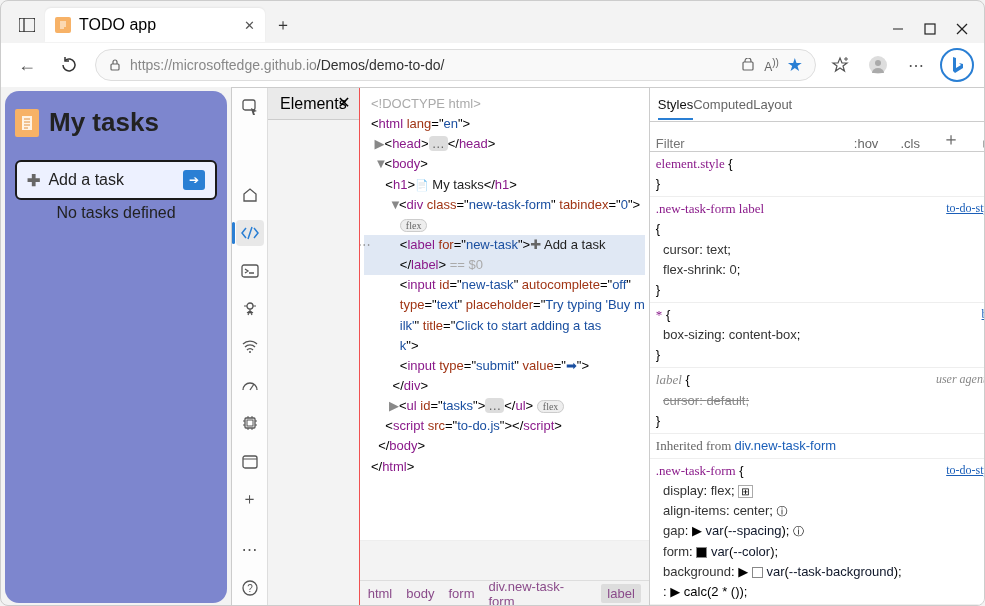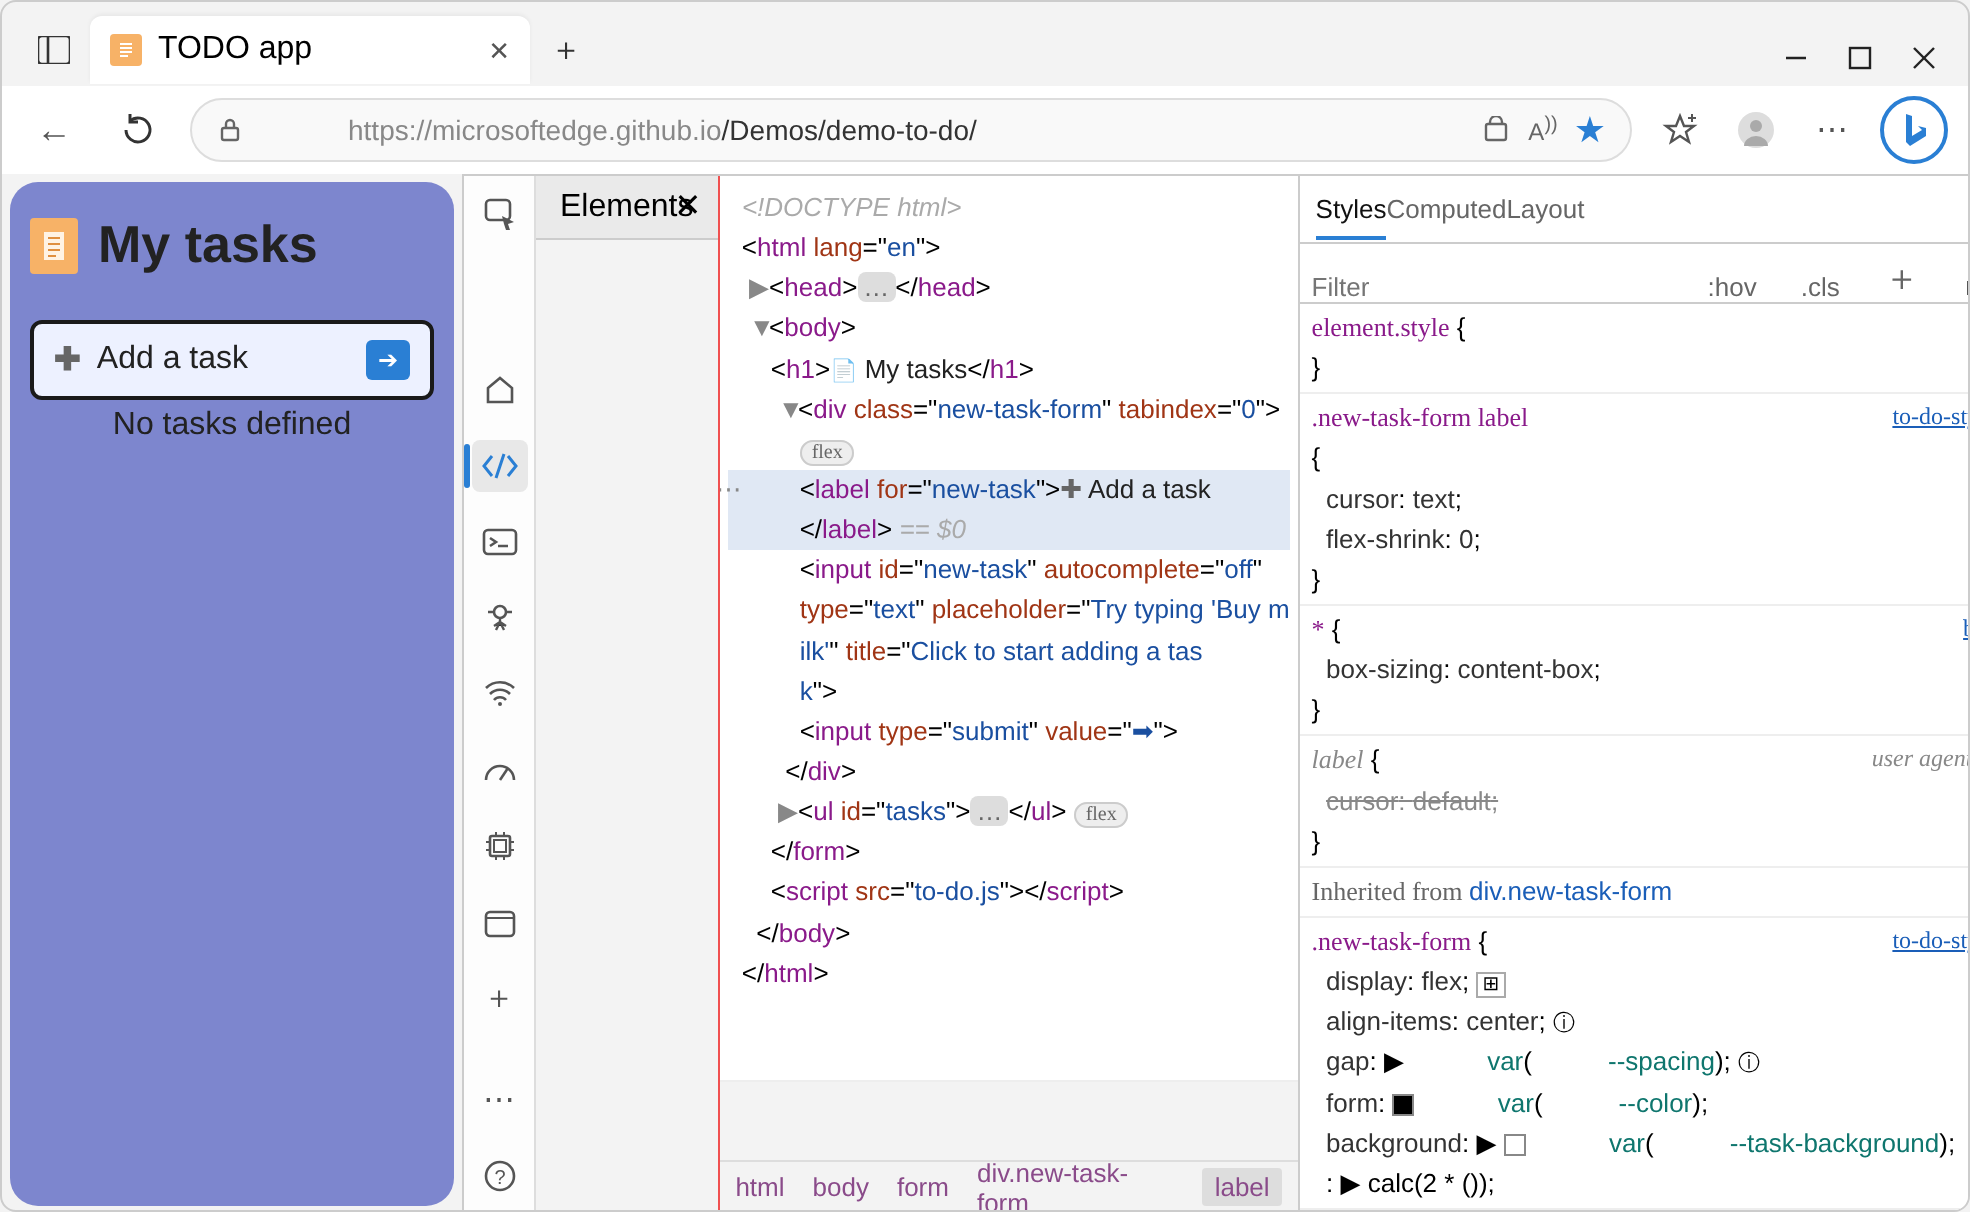--- a/index.html
+++ b/index.html
@@ -12,21 +12,21 @@
 .tab { background: #fff; border-radius: 6px 6px 0 0; height: 34px; display: flex; align-items: center; padding: 0 10px; gap: 8px; min-width: 220px; box-shadow: 0 -1px 2px rgba(0,0,0,.05); }
 .tab .favicon { width: 16px; height: 16px; background: #f7b267; border-radius: 2px; display: flex; align-items: center; justify-content: center; font-size: 10px; }
 .tab .close { color: #555; font-size: 13px; }
 .titlebar-spacer { flex: 1; }
 .window-controls { display: flex; gap: 20px; margin-right: 8px; margin-bottom: 8px; }
 
 
 .toolbar { height: 44px; background: #fff; display: flex; align-items: center; padding: 0 10px; gap: 10px; }
 .toolbar .nav-btn { width: 32px; height: 32px; display: flex; align-items: center; justify-content: center; color: #555; font-size: 18px; }
 .addr { flex: 1; height: 32px; border: 1px solid #ddd; border-radius: 16px; display: flex; align-items: center; padding: 0 12px; gap: 8px; background: #f9f9f9; }
-.addr .url { flex: 1; font-size: 14px; color: #333; margin-left: 44px; }
+.addr .url { flex: 1; font-size: 14px; color: #333; }
 .addr .url .host { color: #888; }
 .toolbar .icon { width: 28px; height: 28px; display: flex; align-items: center; justify-content: center; color: #555; }
 .bing { width:34px; height:34px; border:2px solid #2a7fd4; border-radius:50%; display:flex; align-items:center; justify-content:center; color:#2a7fd4; }
 
 
 .main { display: flex; height: calc(606px - 86px); }
 .page { flex: 0 0 222px; background: #7d86ce; border-radius: 14px; margin: 4px; padding: 16px 10px; color: #222; }
 .page h1 { display: flex; align-items: center; gap: 10px; font-size: 26px; font-weight: 800; }
 .page h1 .note { width: 24px; height: 28px; background: #f7b267; border-radius: 2px; display: flex; align-items: center; justify-content: center; }
 .task-form { background: #edf1ff; border: 2px solid #1a1a1a; border-radius: 6px; margin-top: 22px; padding: 8px 10px; display: flex; align-items: center; gap: 8px; }
@@ -48,21 +48,21 @@
 
 .dom-styles { flex: 1; display: flex; overflow: hidden; border: 1px solid #f05050; border-top: none; }
 
 
 .dom { flex: 1; background: #fff; font-family: ui-monospace, Menlo, Consolas, monospace; font-size: 13px; line-height: 1.55; padding: 6px 4px 4px 4px; overflow: hidden; position: relative; }
 .dom .line { white-space: pre; }
 .dom .tag { color: #8a1a8a; }
 .dom .attr { color: #a03515; }
 .dom .val { color: #1a4fa0; }
 .dom .txt { color: #222; }
-.dom .dim { color: #aaa; font-style: italic; }
+.dom .dim { color: #aaa; }
 .dom .arrow { color: #888; display: inline-block; width: 10px; }
 .dom .pill { font-family: "Segoe UI"; font-size: 10px; background: #eee; border: 1px solid #ccc; border-radius: 8px; padding: 0 5px; color: #666; }
 .dom .hl { background: #e0e8f4; }
 .dom .bump { background: #ddd; border-radius: 4px; padding: 0 3px; color:#666; }
 .dom .gutter-dots { position:absolute; left:-2px; color:#888; }
 .breadcrumb { height: 26px; border-top: 1px solid #ddd; display: flex; align-items: center; padding: 0 8px; gap: 14px; font-size: 13px; color: #8a4b8a; }
 .breadcrumb .sel { background: #ddd; padding: 2px 6px; border-radius: 2px; }
 .bc-spacer { height: 40px; border-top: 1px solid #eee; }
 
 
@@ -71,21 +71,21 @@
 .styles-tabs .active { color: #111; border-bottom: 2px solid #2a7fd4; padding-bottom: 6px; margin-bottom: -8px; }
 .styles-tabs .chev { margin-left: auto; }
 .styles-toolbar { height: 30px; border-bottom: 1px solid #ccc; display: flex; align-items: flex-end; padding: 0 6px; gap: 22px; font-family: "Segoe UI"; color: #666; }
 .styles-toolbar input { border: none; outline: none; flex: 1; font-size: 13px; color: #888; background: transparent; }
 .styles-body { flex: 1; overflow: hidden; line-height: 1.55; }
 .rule { border-bottom: 1px solid #eee; padding: 2px 6px; }
 .rule .sel { color: #8a1a8a; font-family: Liberation Serif, serif; }
 .rule .link { color: #1a5eb8; text-decoration: underline; float: right; font-family:"Segoe UI"; font-size:12px; }
 .rule .prop { color: #333; }
 .rule .pval { color: #333; }
-.rule .var { color: #0f766e; margin-left: 38px; }
+.rule .var { color: #0f172a; }
 .rule .ua { color: #888; font-style: italic; float: right; font-family:"Segoe UI"; font-size:12px; }
 .rule .strike { text-decoration: line-through; color: #888; }
 .rule .inh { font-family:"Segoe UI"; color:#666; }
 .rule .inh .sel2 { color:#1a5eb8; }
 .swatch { display:inline-block; width:11px; height:11px; border:1px solid #888; vertical-align:middle; }
 .scrollbar { position:absolute; right:0; top:34px; bottom:0; width:14px; background:#f1f1f1; }
 .scrollbar .thumb { position:absolute; left:2px; right:2px; top:2px; height:180px; background:#c0c0c0; border-radius:3px; }
 .scrollbar .downarr { position:absolute; bottom:2px; left:0; right:0; text-align:center; color:#666; font-size:10px; }
 
 svg { display:block; }
@@ -302,21 +302,20 @@
 <div class="line">          <span class="pill">flex</span></div>
 <div class="line hl"><span class="gutter-dots">⋯</span>          &lt;<span class="tag">label</span> <span class="attr">for</span>="<span class="val">new-task</span>"&gt;<span style="color:#666">✚</span><span class="txt"> Add a task</span></div>
 <div class="line hl">          &lt;/<span class="tag">label</span>&gt; <span class="dim">== $0</span></div>
 <div class="line">          &lt;<span class="tag">input</span> <span class="attr">id</span>="<span class="val">new-task</span>" <span class="attr">autocomplete</span>="<span class="val">off</span>"</div>
 <div class="line">          <span class="attr">type</span>="<span class="val">text</span>" <span class="attr">placeholder</span>="<span class="val">Try typing 'Buy m</span></div>
 <div class="line">          <span class="val">ilk'</span>" <span class="attr">title</span>="<span class="val">Click to start adding a tas</span></div>
 <div class="line">          <span class="val">k</span>"&gt;</div>
 <div class="line">          &lt;<span class="tag">input</span> <span class="attr">type</span>="<span class="val">submit</span>" <span class="attr">value</span>="<span class="val">➡</span>"&gt;</div>
 <div class="line">        &lt;/<span class="tag">div</span>&gt;</div>
 <div class="line">       <span class="arrow">▶</span>&lt;<span class="tag">ul</span> <span class="attr">id</span>="<span class="val">tasks</span>"&gt;<span class="bump">…</span>&lt;/<span class="tag">ul</span>&gt; <span class="pill">flex</span></div>
-<div class="line">      &lt;/<span class="tag">form</span>&gt;</div>
 <div class="line">      &lt;<span class="tag">script</span> <span class="attr">src</span>="<span class="val">to-do.js</span>"&gt;&lt;/<span class="tag">script</span>&gt;</div>
 <div class="line">    &lt;/<span class="tag">body</span>&gt;</div>
 <div class="line">  &lt;/<span class="tag">html</span>&gt;</div>
           </div>
           <div class="bc-spacer"></div>
           <div class="breadcrumb">
             <span>html</span>
             <span>body</span>
             <span>form</span>
             <span>div.new-task-form</span>

